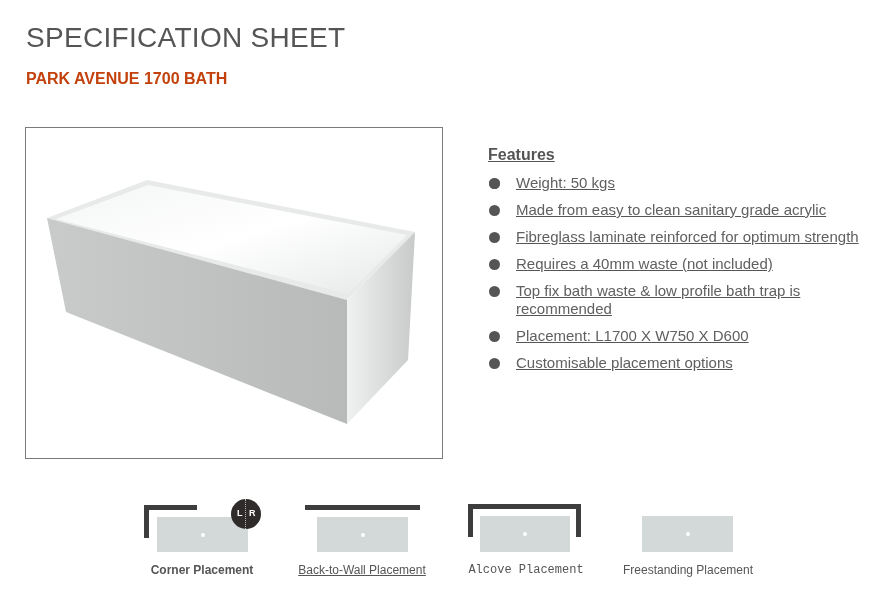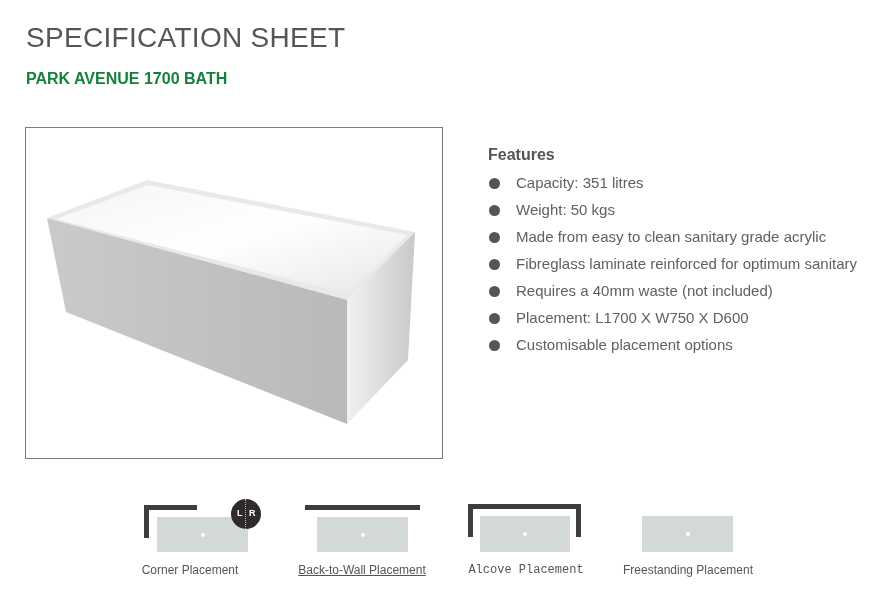--- a/index.html
+++ b/index.html
@@ -1,24 +1,24 @@
 <!DOCTYPE html>
 <html><head>
 <meta charset="utf-8">
 <style>
   html, body { margin:0; padding:0; background:#ffffff; }
   body { width:883px; height:610px; position:relative; overflow:hidden;
          font-family:"Liberation Sans", sans-serif; color:#555; }
   .title { position:absolute; left:26px; top:22px; font-size:28px; font-weight:300;
            color:#555; letter-spacing:0.3px; }
-  .prod-name { position:absolute; left:26px; top:70px; font-size:16px; font-weight:bold; color:#15803d; }
+  .prod-name { position:absolute; left:26px; top:70px; font-size:16px; font-weight:bold; color:#c2410c; }
   .prod-code { position:absolute; left:26px; top:91px; font-size:13px; color:#666;margin-top:36px; }
   .image-frame { position:absolute; left:25px; top:127px; width:416px; height:330px;
                  border:1px solid #7a7a7a; background:#fff; overflow:hidden; }
-  .features { position:absolute; left:488px; top:146px; width:390px; }
+  .features { position:absolute; left:488px; top:146px; width:390px;text-decoration:underline; }
   .features h2 { margin:0 0 10px 0; font-size:16px; font-weight:bold; color:#555; }
   .features ul { list-style:none; margin:0; padding:0; }
   .features li { position:relative; padding-left:28px; font-size:15px; line-height:18px;
                  color:#606060; margin-bottom:9px; }
   .features li .bullet { position:absolute; left:1px; top:4px; width:11px; height:11px;
                          border-radius:50%; background:#555; }
   .placements { position:absolute; left:0; top:500px; width:883px; height:100px; }
   .pl { position:absolute; top:0; }
   .pl .label { position:absolute; top:63px; font-size:12px; color:#555; white-space:nowrap;
                transform:translateX(-50%); }
@@ -63,44 +63,45 @@
 
     <polygon points="21,90 321,172 321,296 40,184" fill="url(#front)"></polygon>
 
     <polygon points="321,172 389,104 382,232 321,296" fill="url(#side)"></polygon>
   </svg>
 </div>
 
 <div class="features">
   <h2>Features</h2>
   <ul>
-    <li><span class="bullet"></span><span>Capacity: 351 litres</span></li>
+    <li><span class="bullet"></span></li>
     <li><span class="bullet"></span><span>Weight: 50 kgs</span></li>
     <li><span class="bullet"></span><span>Made from easy to clean sanitary grade acrylic</span></li>
-    <li><span class="bullet"></span><span>Fibreglass laminate reinforced for optimum sanitary</span></li>
+    <li><span class="bullet"></span><span>Fibreglass laminate reinforced for optimum strength</span></li>
     <li><span class="bullet"></span><span>Requires a 40mm waste (not included)</span></li>
+    <li><span class="bullet"></span><span>Top fix bath waste &amp; low profile bath trap is recommended</span></li>
     <li><span class="bullet"></span><span>Placement: L1700 X W750 X D600</span></li>
     <li><span class="bullet"></span><span>Customisable placement options</span></li>
   </ul>
 </div>
 
 <div class="placements">
 
   <div class="pl" style="left:0;">
     <div class="wall" style="left:144px; top:5px; width:53px; height:5px;"></div>
     <div class="wall" style="left:144px; top:5px; width:5px; height:33px;"></div>
     <div class="tub" style="left:157px; top:17px; width:91px; height:35px;">
         <span class="dot"></span>
       </div>
     <div class="lr" style="left:231px; top:-1px;">
       <span class="sep"></span>
       <span class="l">L</span>
       <span class="r">R</span>
     </div>
-    <div class="label" style="left:190px;">Corner Placement</div>
+    <div class="label" style="left:202px;font-weight:bold;">Corner Placement</div>
   </div>
 
   <div class="pl" style="left:0;">
     <div class="wall" style="left:305px; top:5px; width:115px; height:5px;"></div>
     <div class="tub" style="left:317px; top:17px; width:91px; height:35px;">
         <span class="dot"></span>
       </div>
     <div class="label" style="left:362px;text-decoration:underline;">Back-to-Wall Placement</div>
   </div>
 

